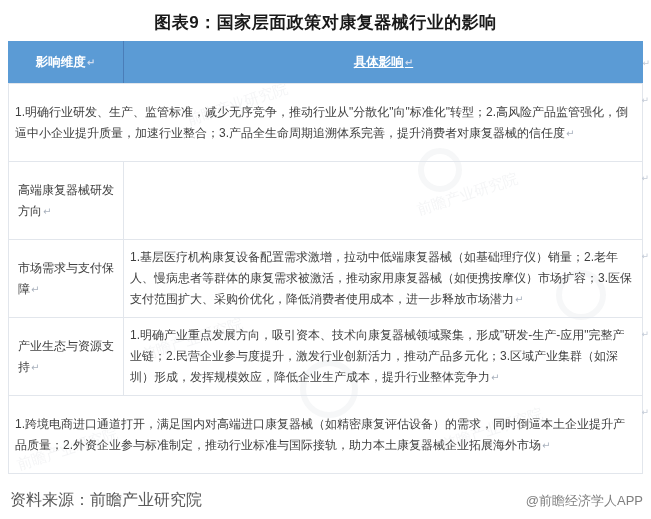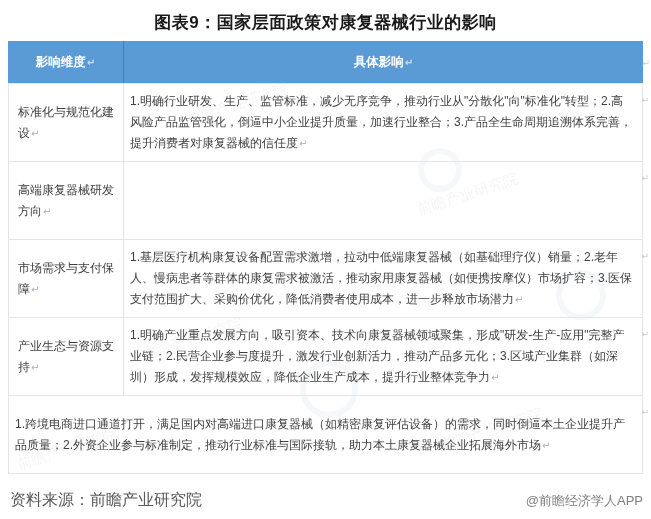--- a/index.html
+++ b/index.html
@@ -30,21 +30,21 @@
     margin:-1px -1px 0 -1px;
   }
   .th {
     color:var(--header-text,#fff);
     font-size:12.5px; font-weight:bold;
     display:flex; align-items:center; justify-content:center;
     box-sizing:border-box;
     text-align:center;
   }
   .th-dim { width:116px; border-right:1px solid var(--header-divider,#4a7db8); }
-  .th-impact { flex:1; }
+  .th-impact { flex:1;text-decoration:underline; }
   .trow {
     display:flex; min-height:77px;
     border-top:1px solid var(--border,#e2e6ec);
     position:relative;
   }
   .td-dim {
     width:115px; box-sizing:border-box;
     border-right:1px solid var(--border,#e2e6ec);
     padding:8px 2px 8px 9px;
     font-size:12px; line-height:21px;
@@ -104,23 +104,20 @@
         <span class="mark">↵</span>
     </div>
     <div class="th th-impact">
       <span>具体影响</span>
         <span class="mark">↵</span>
     </div>
     <span class="row-edge-mark">↵</span>
   </div>
 
   <div class="trow">
-    <div class="td-dim">
-      <div><span>标准化与规范化建设</span><span class="mark">↵</span></div>
-    </div>
     <div class="td-impact">
       <div><span>1.明确行业研发、生产、监管标准，减少无序竞争，推动行业从"分散化"向"标准化"转型；2.高风险产品监管强化，倒逼中小企业提升质量，加速行业整合；3.产品全生命周期追溯体系完善，提升消费者对康复器械的信任度</span><span class="mark">↵</span></div>
     </div>
     <span class="row-edge-mark">↵</span>
   </div>
 
   <div class="trow">
     <div class="td-dim">
       <div><span>高端康复器械研发方向</span><span class="mark">↵</span></div>
     </div>

